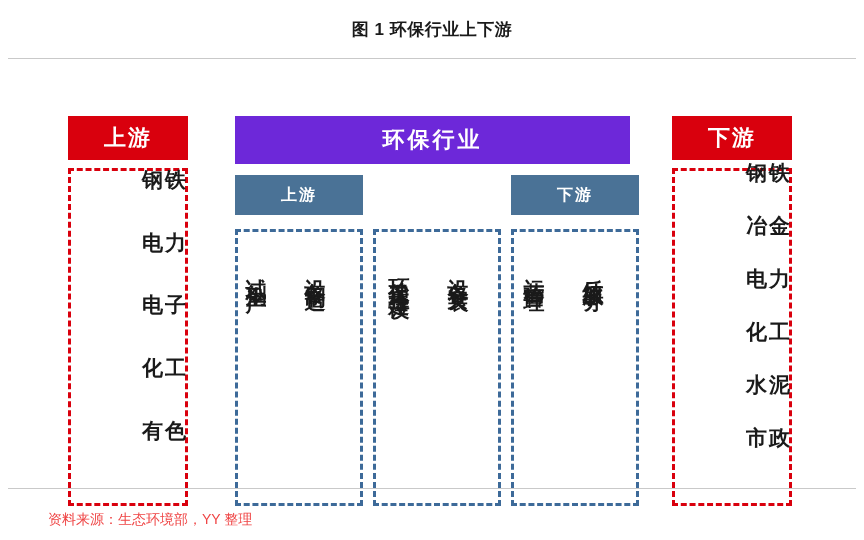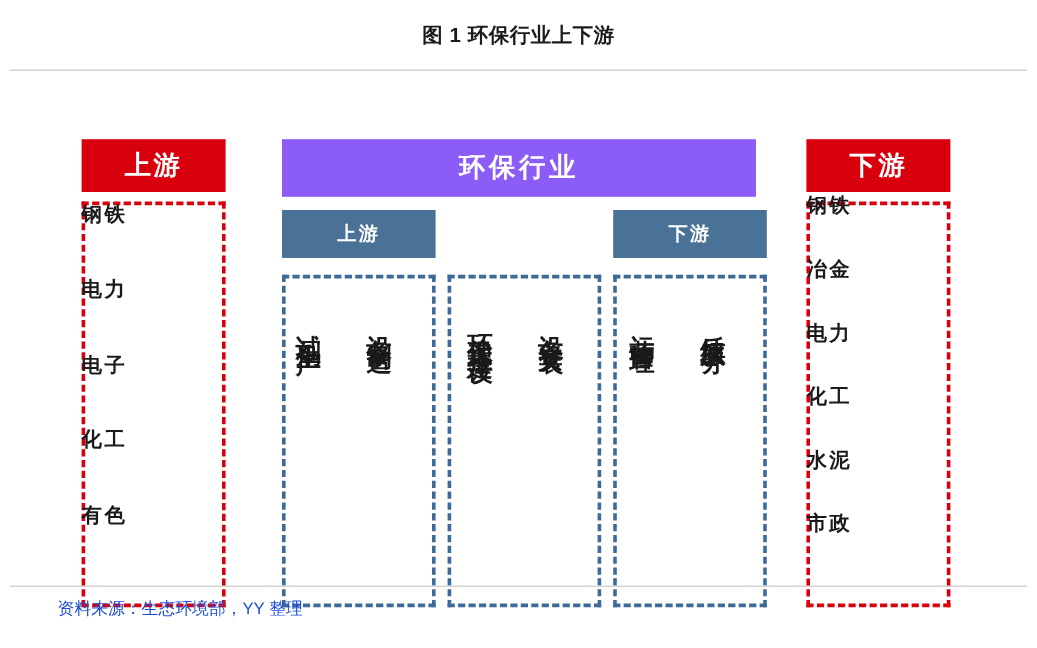--- a/index.html
+++ b/index.html
@@ -38,23 +38,23 @@
     height: 1px;
     background: #c9c9c9;
   }
   .rule.top { top: 58px; }
   .rule.bottom { top: 488px; }
 
   
   .source {
     position: absolute;
     left: 48px;
-    top: 508px;
+    top: 520px;
     font-size: 14px;
-    color: #1d4ed8;
+    color: #ef4444;
     transform: translateY(-50%);
   }
 
   
   .box {
     position: absolute;
     box-sizing: border-box;
     margin-top: 32px;
   }
   .hdr {
@@ -63,21 +63,21 @@
     justify-content: center;
     color: #ffffff;
     font-weight: bold;
   }
   .hdr-red {
     background: #d9000d;
     font-size: 22px;
     letter-spacing: 2px;
   }
   .hdr-blue-main {
-    background: #8b5cf6;
+    background: #6d28d9;
     font-size: 22px;
     letter-spacing: 3px;
     font-family: Liberation Serif, serif;
   }
   .hdr-blue-sub {
     background: #4a7296;
     font-size: 16px;
     letter-spacing: 2px;
   }
   .dashed-red {
@@ -97,23 +97,23 @@
     letter-spacing: 4px;
     color: #1a1a1a;
     line-height: 1;
     white-space: nowrap;
   }
   
   .side-list {
     position: absolute;
     display: flex;
     flex-direction: column;
-    align-items: flex-start;
+    align-items: flex-end;
     justify-content: space-around;
-    font-size: 17px;
+    font-size: 21px;
     font-weight: bold;
     letter-spacing: 2px;
   }
   .side-list div { line-height: 1.1; }
 </style>
 </head>
 <body>
 
 <div class="page">
 

